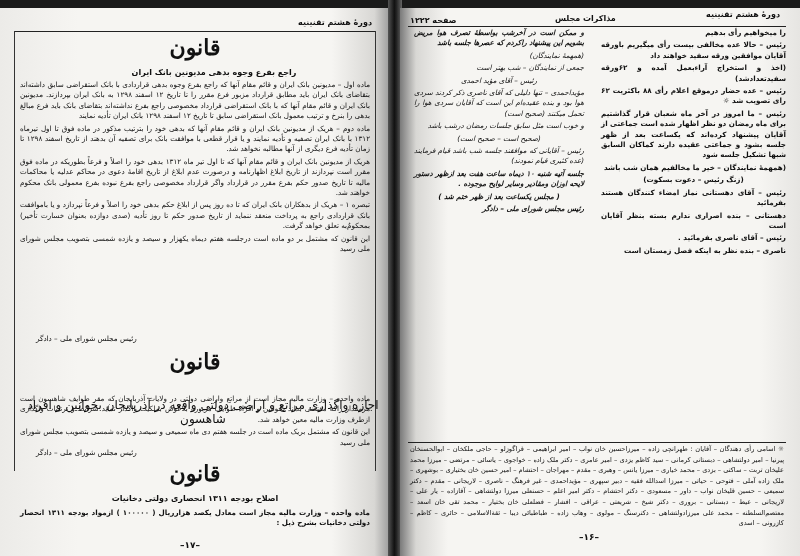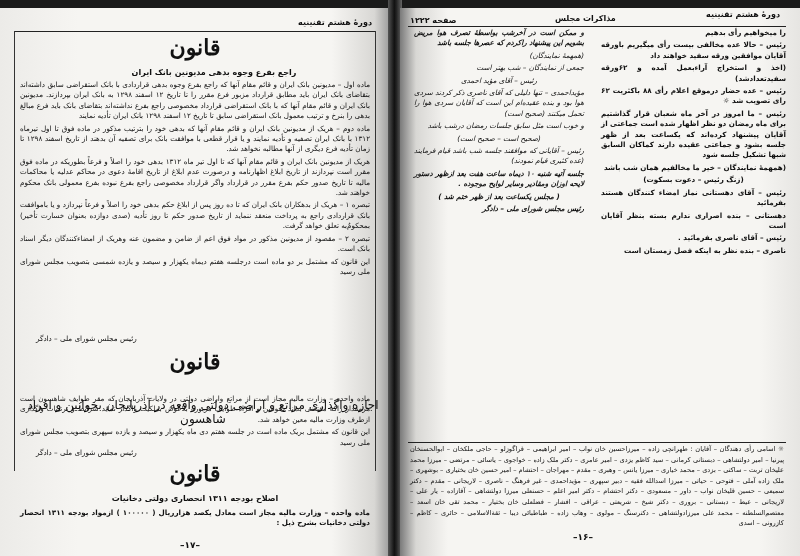--- a/index.html
+++ b/index.html
@@ -36,30 +36,29 @@
   <div class="vrule" style="left:14px; top:23px; height:440px;"></div>
   <div class="vrule" style="right:14px; top:23px; height:440px;"></div>
 
   <div class="qanun" style="top:26px;">قانون</div>
   <div class="subtitle" style="top:60px;padding-left:38px;">راجع بفرع وجوه بدهی مدیونین بانک ایران</div>
   <div class="block" style="right:20px; left:20px; top:72px;">
     <p>ماده اول – مدیونین بانک ایران و قائم مقام آنها که راجع بفرع وجوه بدهی قراردادی با بانک استقراضی سابق داشته‌اند بتقاضای بانک ایران باید مطابق قرارداد مزبور فرع مقرر را تا تاریخ ۱۲ اسفند ۱۲۹۸ به بانک ایران بپردازند. مدیونین بانک ایران و قائم مقام آنها که با بانک استقراضی قرارداد مخصوصی راجع بفرع نداشته‌اند بتقاضای بانک باید فرع مبالغ بدهی را بنرخ و ترتیب معمول بانک استقراضی سابق تا تاریخ ۱۲ اسفند ۱۲۹۸ بانک ایران تأدیه نمایند</p>
     <p>ماده دوم – هریک از مدیونین بانک ایران و قائم مقام آنها که بدهی خود را بترتیب مذکور در ماده فوق تا اول تیرماه ۱۳۱۲ با بانک ایران تصفیه و تأدیه نمایند و یا قرار قطعی با موافقت بانک برای تصفیه آن بدهند از تاریخ اسفند ۱۲۹۸ تا زمان تأدیه فرع دیگری از آنها مطالبه نخواهد شد.</p>
     <p>هریک از مدیونین بانک ایران و قائم مقام آنها که تا اول تیر ماه ۱۳۱۲ بدهی خود را اصلاً و فرعاً بطوریکه در ماده فوق مقرر است نپردازند از تاریخ ابلاغ اظهارنامه و درصورت عدم ابلاغ از تاریخ اقامهٔ دعوی در محاکم عدلیه یا محاکمات مالیه تا تاریخ صدور حکم بفرع مقرر در قرارداد واگر قرارداد مخصوصی راجع بفرع نبوده بفرع معمولی بانک محکوم خواهند شد.</p>
     <p>تبصره ۱ – هریک از بدهکاران بانک ایران که تا ده روز پس از ابلاغ حکم بدهی خود را اصلاً و فرعاً نپردازد و یا باموافقت بانک قراردادی راجع به پرداخت منعقد ننماید از تاریخ صدور حکم تا روز تأدیه (صدی دوازده بعنوان خسارت تأخیر) بمحکومٌ‌به تعلق خواهد گرفت.</p>
-    <p>تبصره ۲ – مقصود از مدیونین مذکور در مواد فوق اعم از ضامن و مضمون عنه وهریک از امضاءکنندگان دیگر اسناد بانک است.</p>
     <p>این قانون که مشتمل بر دو ماده است درجلسه هفتم دیماه یکهزار و سیصد و یازده شمسی بتصویب مجلس شورای ملی رسید</p>
   </div>
   <div class="signature" style="left:36px; top:326px;">رئیس مجلس شورای ملی – دادگر</div>
 
   <div class="qanun" style="top:340px;">قانون</div>
   <div class="subtitle" style="top:390px; font-weight:normal; font-size:12px;margin-left:16px;">اجازه واگذاری مراتع و اراضی دولتی واقعه در آذربایجان بخوانین و افراد شاهسون</div>
   <div class="block" style="right:20px; left:20px; top:386px;">
     <p>ماده واحده – وزارت مالیه مجاز است از مراتع واراضی دولتی در ولایات آذربایجان که مقر طوایف شاهسون است هرمقدار راکه مقتضی بداند بخوانین و افراد طوایف مزبوره بلاعوض بملکیت واگذار نماید شرایط و ترتیبات واگذاری ازطرف وزارت مالیه معین خواهد شد.</p>
-    <p>این قانون که مشتمل بریک ماده است در جلسه هفتم دی ماه یکهزار و سیصد و یازده سپهری بتصویب مجلس شورای ملی رسید</p>
+    <p>این قانون که مشتمل بریک ماده است در جلسه هفتم دی ماه سمیعی و سیصد و یازده شمسی بتصویب مجلس شورای ملی رسید</p>
   </div>
   <div class="signature" style="left:36px; top:440px;">رئیس مجلس شورای ملی – دادگر</div>
 
   <div class="qanun" style="top:452px;">قانون</div>
   <div class="subtitle" style="top:486px;">اصلاح بودجه ۱۳۱۱ انحصاری دولتی دخانیات</div>
   <div class="block bold" style="right:20px; left:20px; top:500px;">
     <p>ماده واحده – وزارت مالیه مجاز است معادل یکصد هزارریال ( ۱۰۰۰۰۰ ) ازمواد بودجه ۱۳۱۱ انحصار دولتی دخانیات بشرح ذیل :</p>
   </div>
   <div class="pagenum" style="left:180px; top:532px;">–۱۷–</div>
 </div>
@@ -95,14 +94,14 @@
     <p>و خوب است مثل سابق جلسات رمضان درشب باشد</p>
     <p class="center">(صحیح است – صحیح است)</p>
     <p>رئیس – آقایانی که موافقند جلسه شب باشد قیام فرمایند (عده کثیری قیام نمودند)</p>
     <p class="bold">جلسه آتیه شنبه ۱۰ دیماه ساعت هفت بعد ازظهر دستور لایحه اوزان ومقادیر وسایر لوایح موجوده .</p>
     <p class="bold center">( مجلس یکساعت بعد از ظهر ختم شد )</p>
     <p class="bold">رئیس مجلس شورای ملی – دادگر</p>
   </div>
 
   <div class="head-rule" style="left:8px; right:14px; top:434px;"></div>
   <div class="footnote" style="left:10px; right:16px; top:436px;">☼ اسامی رأی دهندگان – آقایان : طهرانچی زاده – میرزاحسین خان نواب – امیر ابراهیمی – قراگوزلو – حاجی ملکخان – ابوالحسنخان پیرنیا – امیر دولتشاهی – دبستانی کرمانی – سید کاظم یزدی – امیر عامری – دکتر ملک زاده – خواجوی – یاسائی – مرتضی – میرزا محمد علیخان تربت – ساکتی – بزدی – محمد خیاری – میرزا یانس – وهبری – مقدم – مهراجان – احتشام – امیر حسین خان بختیاری – بوشهری – ملک زاده آملی – فتوحی – حیاتی – میرزا اسدالله فقیه – دبیر سپهری – مؤیداحمدی – غیر فرهنگ – ناصری – لاریجانی – مقدم – دکتر سمیعی – حسین قلیخان نواب – داور – مسعودی – دکتر احتشام – دکتر امیر اعلم – حسنعلی میرزا دولتشاهی – آقازاده – یار علی – لاریجانی – عیط – دبستانی – بروری – دکتر شیخ – شریعتی – عراقی – افشار – فضلعلی خان بختیار – محمد تقی خان اسعد – معتصم‌السلطنه – محمد علی میرزادولتشاهی – دکترسنگ – مولوی – وهاب زاده – طباطبائی دیبا – ثقةالاسلامی – حائری – کاظم – کازرونی – اسدی</div>
-  <div class="pagenum" style="left:173px; top:524px;">–۱۶–</div>
+  <div class="pagenum" style="left:179px; top:524px;">–۱۶–</div>
 </div>
 
 </body></html>

